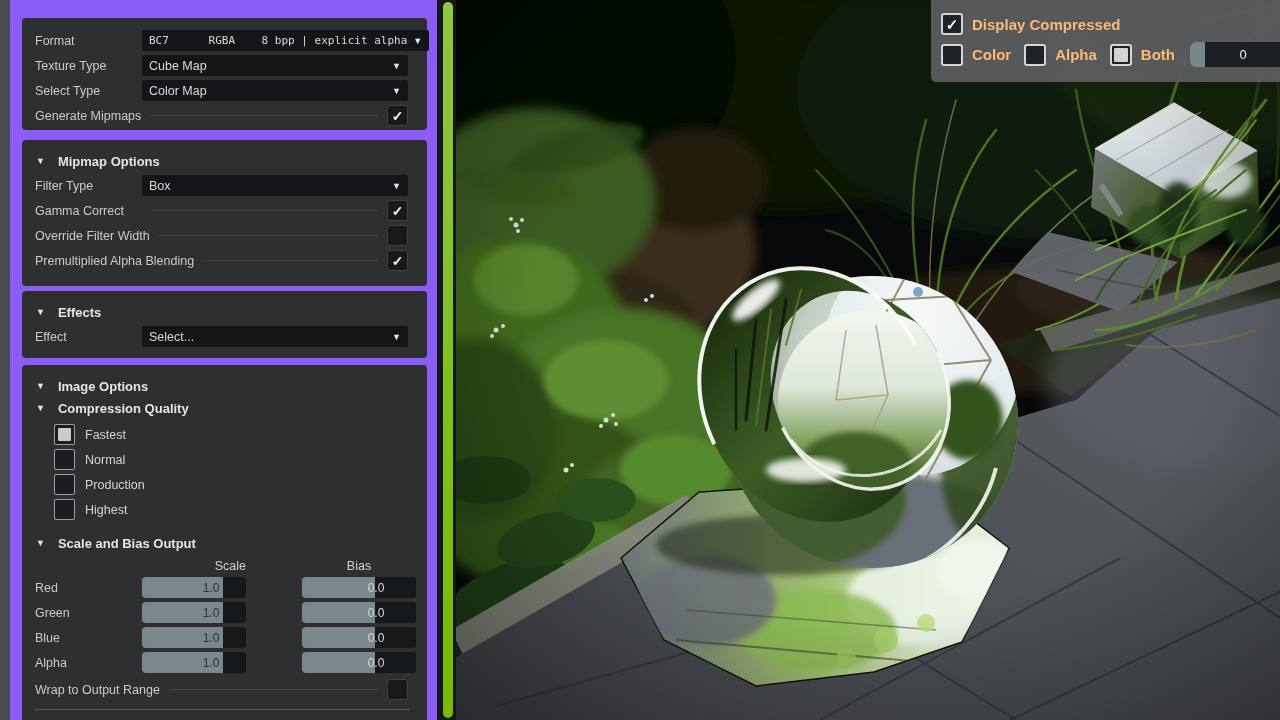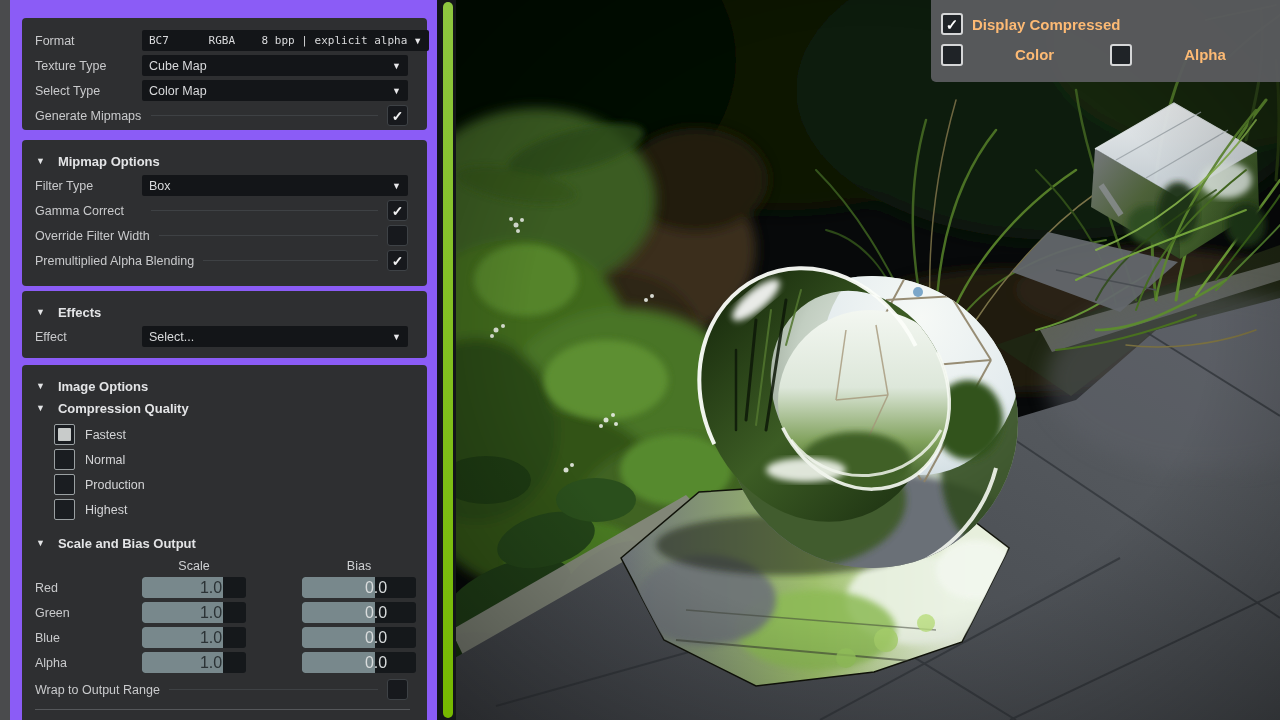--- a/index.html
+++ b/index.html
@@ -36,46 +36,46 @@
   .q-opts{flex:1;}
   .qrow{display:flex;align-items:center;height:25px;margin-left:19px;}
   .qbox{width:21px;height:21px;border:1.5px solid #9aa0a2;background:#1a1d21;border-radius:2px;
         margin-right:10px;position:relative;box-sizing:border-box;flex:none;}
   .qbox.checked::after{content:"";position:absolute;inset:3px;background:#c8cbca;border-radius:1px;}
   .qlbl{font-size:12.5px;color:#d3d4d6;}
 
   
   .sb-cols{display:flex;margin:8px 19px 2px 13px;font-size:12.5px;color:#cfd1d3;}
   .sb-cols .sp1{width:107px;flex:none;}
-  .sb-cols .c1{width:104px;text-align:center;flex:none;}
+  .sb-cols .c1{width:104px;text-align:right;flex:none;}
   .sb-cols .sp2{width:56px;flex:none;}
   .sb-cols .c2{width:114px;text-align:center;flex:none;}
   .sb-row{display:flex;align-items:center;height:21px;margin:4px 19px 0 13px;}
   .slider{position:relative;height:21px;background:#15181b;border-radius:3px;overflow:hidden;flex:none;}
   .slider.scale{width:104px;}
   .slider.bias{width:114px;margin-left:56px;}
   .fill{position:absolute;left:0;top:0;bottom:0;background:#78888c;border-radius:3px 0 0 3px;}
-  .sval{position:absolute;inset:0;display:flex;align-items:center;justify-content:center;font-size:16px;padding-left:34px;}
+  .sval{position:absolute;inset:0;display:flex;align-items:center;justify-content:center;font-size:12px;padding-left:34px;}
   .scale .sval{color:#2b3235;}
   .bias .sval{color:#d9dcdd;}
   .divider{margin:9px 17px 0 13px;border-top:1px solid #55575a;}
 
   
   .sep{position:absolute;left:437px;top:0;width:19px;height:720px;background:#141619;}
   .sep .bar{position:absolute;left:6px;top:2px;width:10px;height:716px;border-radius:5px;
             background:linear-gradient(to bottom,#8ec63f,#76b900);}
 
   
   .viewport{position:absolute;left:456px;top:0;width:824px;height:720px;}
 
   
   .overlay{position:absolute;left:931px;top:0;width:349px;height:82px;background:rgba(91,92,95,.95);
            border-bottom-left-radius:5px;}
   .ov-row1{display:flex;align-items:center;margin:13px 0 0 10px;}
-  .ov-row2{display:flex;align-items:center;margin:7px 0 0 10px;gap:43px;}
+  .ov-row2{display:flex;align-items:center;margin:7px 0 0 10px;}
   .ov-cb{width:22px;height:22px;background:#1f2327;border:2px solid #d5d6d7;border-radius:3px;
          display:flex;align-items:center;justify-content:center;box-sizing:border-box;flex:none;position:relative;}
   .ov-cb .ck{display:none;color:#fff;font-size:15px;font-weight:bold;line-height:1;}
   .ov-cb.checked .ck{display:block;}
   .ov-cb.fillstyle.checked::after{content:"";position:absolute;inset:2px;background:#d3d5d5;border-radius:1px;}
   .ov-lbl{color:#fdba74;font-size:15px;font-weight:bold;margin-left:9px;margin-right:13px;}
   .mip{position:relative;width:106px;height:25px;background:#1b1f23;border-radius:6px;margin-left:2px;flex:none;}
   .mip .nub{position:absolute;left:0;top:0;bottom:0;width:15px;background:#79878b;border-radius:6px 0 0 6px;}
   .mip .mval{position:absolute;inset:0;display:flex;align-items:center;justify-content:center;
              color:#eaebec;font-size:13px;}

